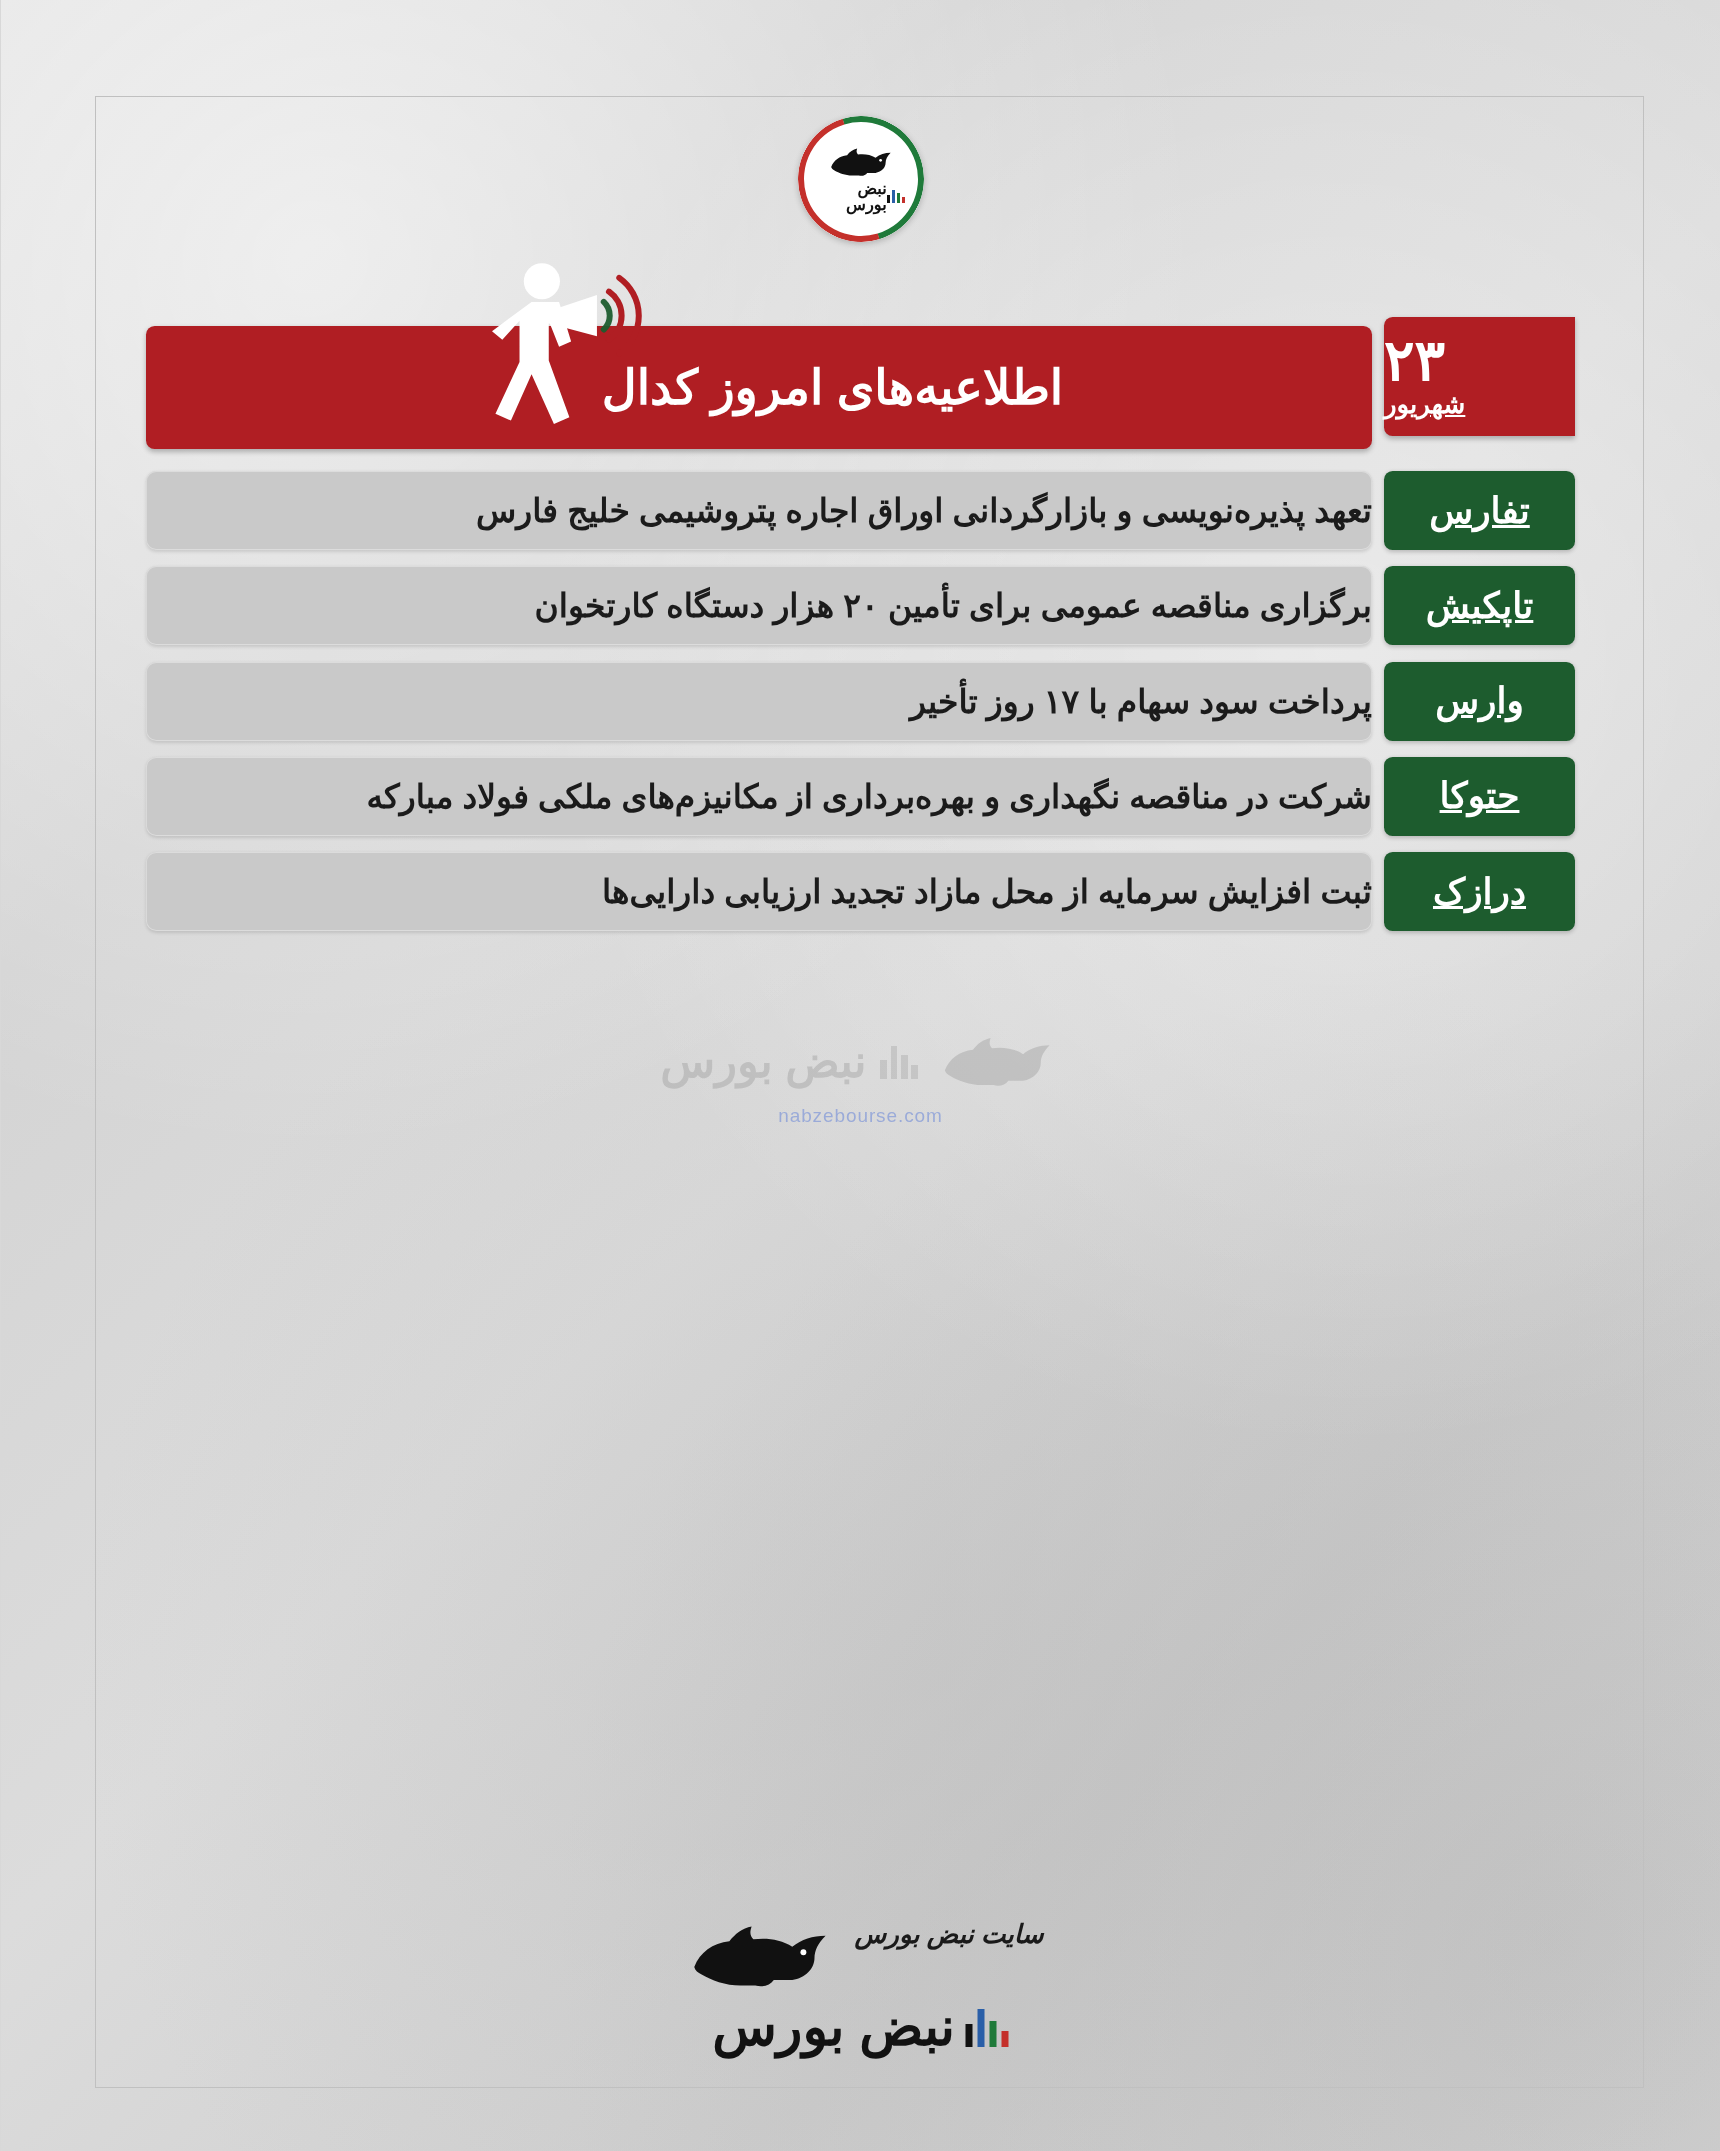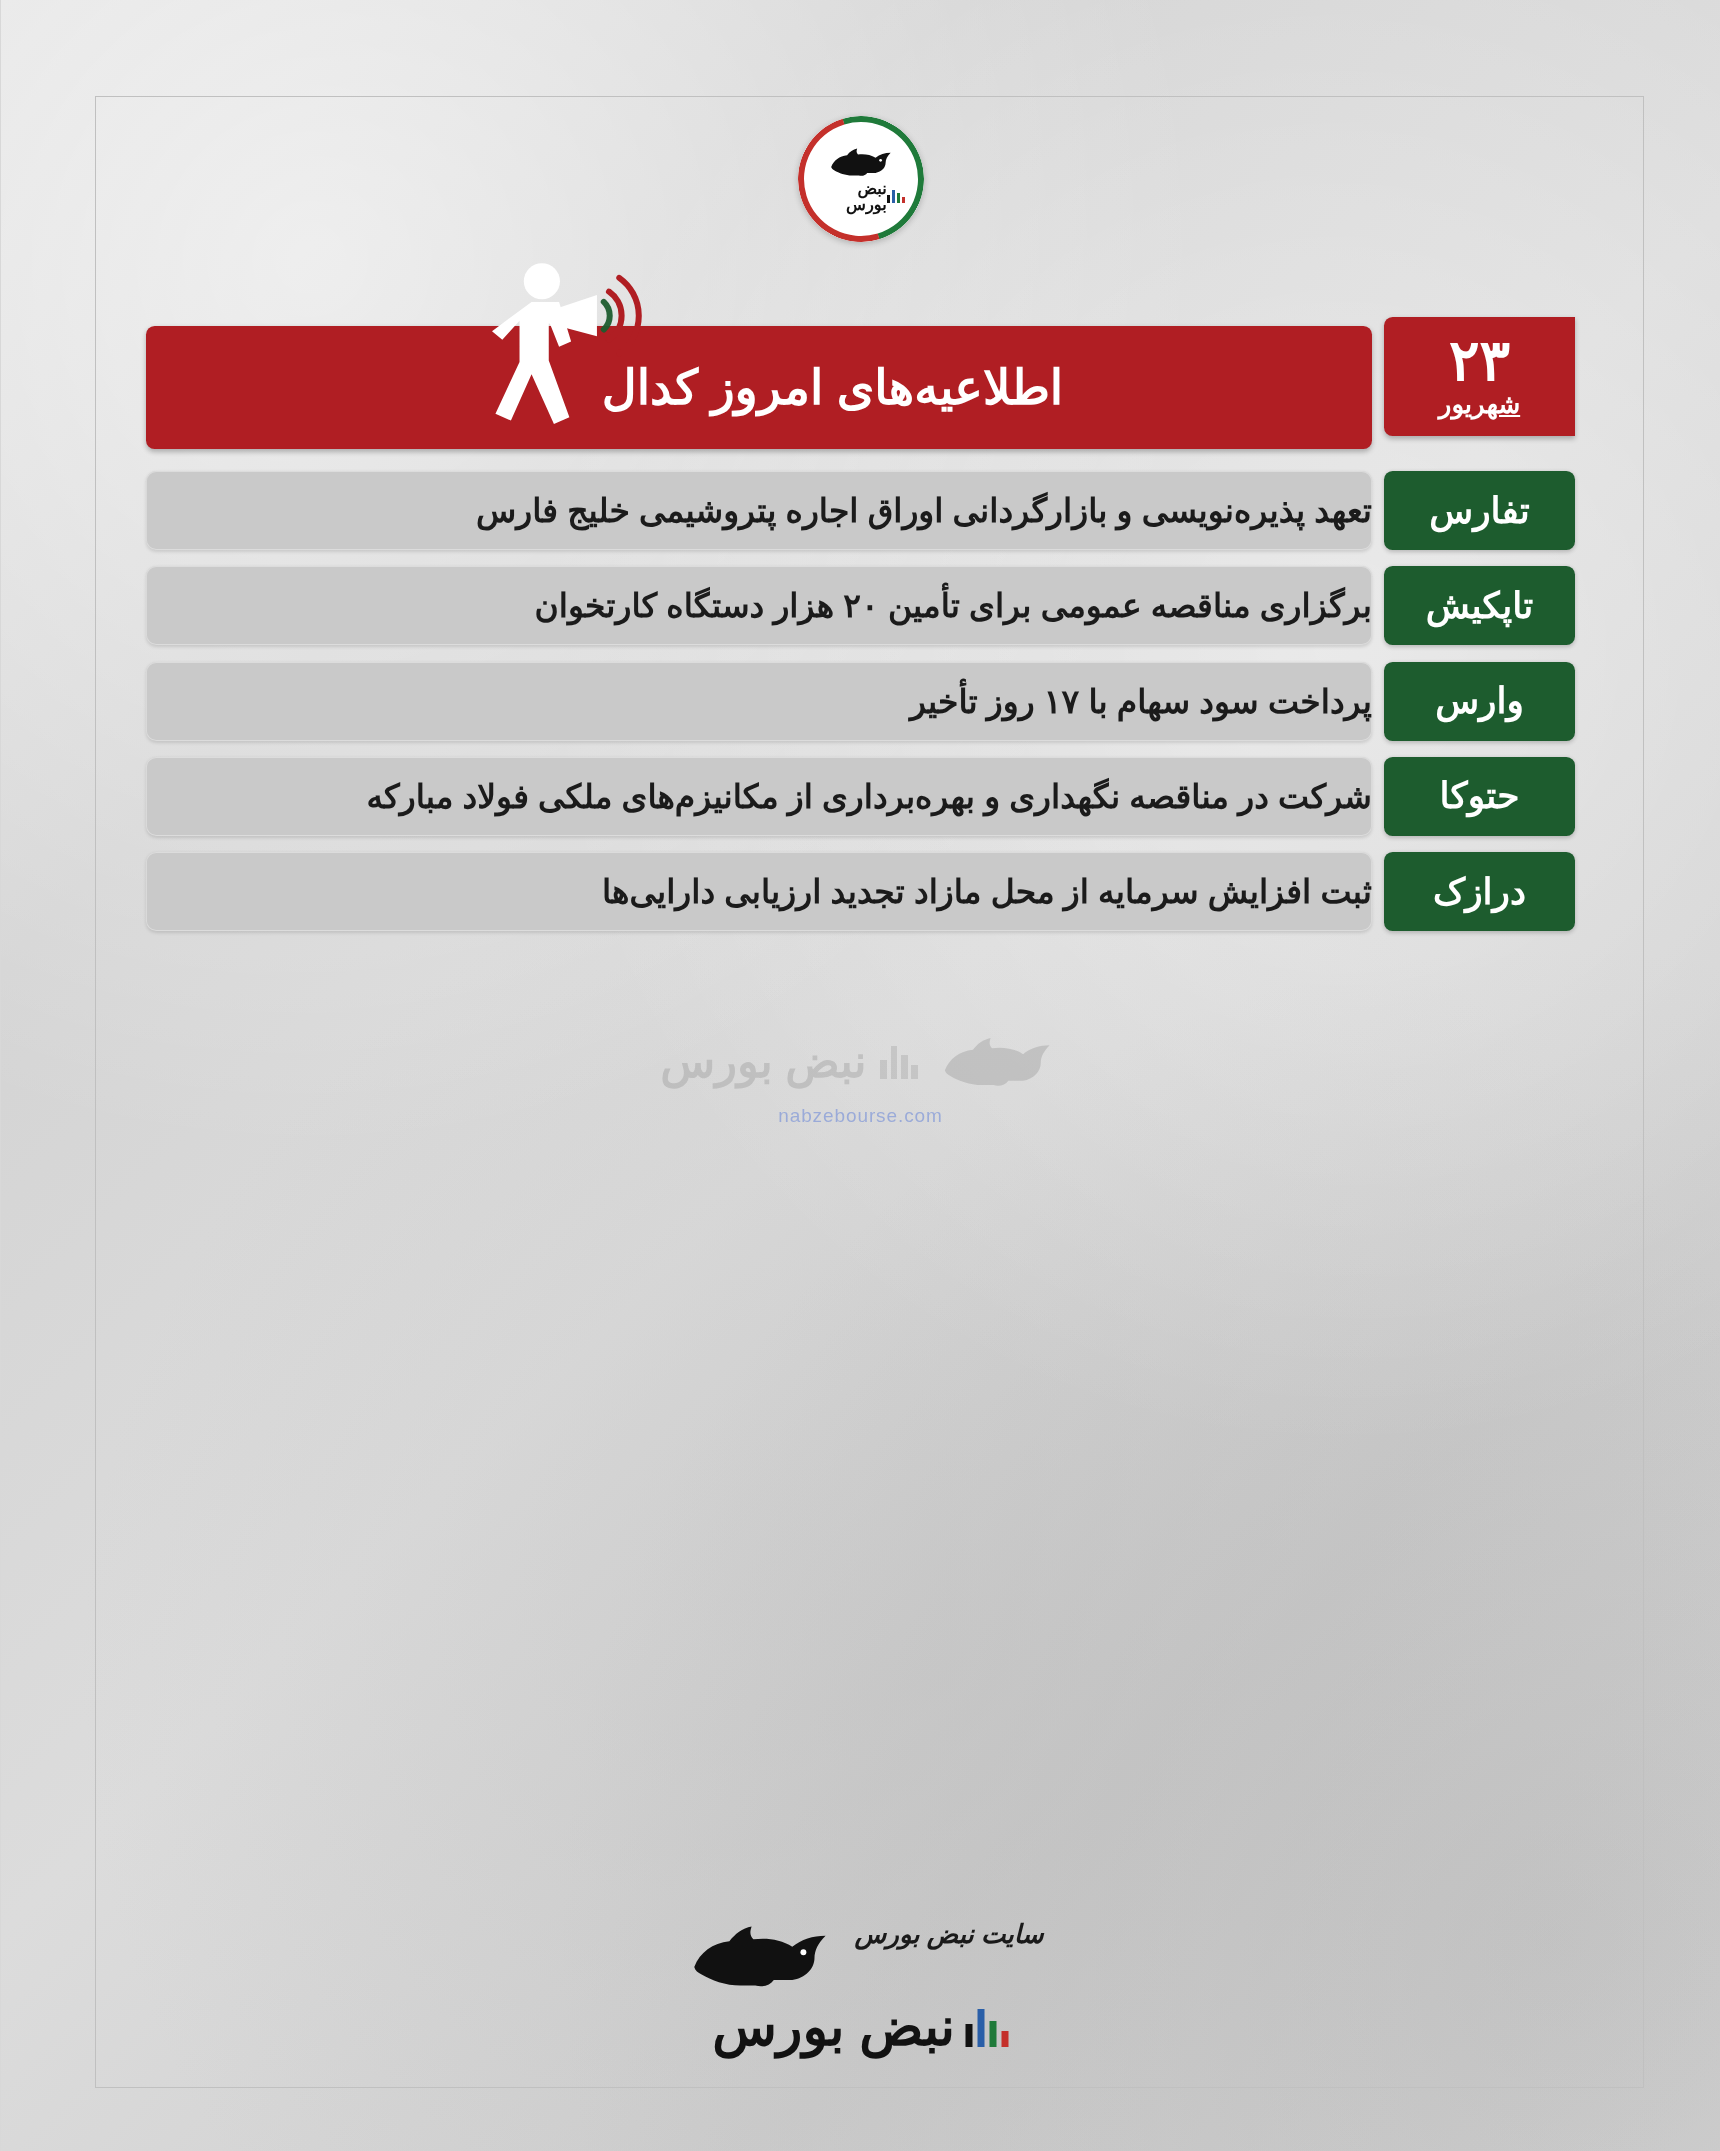--- a/index.html
+++ b/index.html
@@ -123,21 +123,21 @@
   .date-box {
     position: absolute;
     right: 0;
     top: 0;
     width: 191px;
     height: 119px;
     background: #b01e23;
     border-radius: 8.6px 0 0 8.6px;
     display: flex;
     flex-direction: column;
-    align-items: center;
+    align-items: flex-end;
     justify-content: center;
     color: #fff;
     box-shadow: 0 2.6px 5.2px rgba(0,0,0,0.25);
   }
   .date-day {
     font-size: 57px;
     font-weight: bold;
     line-height: 0.95;
     letter-spacing: 0.9px;
   }
@@ -196,20 +196,21 @@
     flex: 0 0 191px;
     background: #1d5c2e;
     border-radius: 8.6px;
     display: flex;
     align-items: center;
     justify-content: center;
     color: #ffffff;
     font-size: 36px;
     font-weight: bold;
     box-shadow: 0 1.7px 4.3px rgba(0,0,0,0.2);
+    text-decoration: underline;
   }
   .desc {
     flex: 1 1 auto;
     margin-right: 12px;
     background: #c9c9c9;
     border-radius: 10.3px;
     display: flex;
     align-items: center;
     justify-content: flex-start;
     padding-left: 29px;

